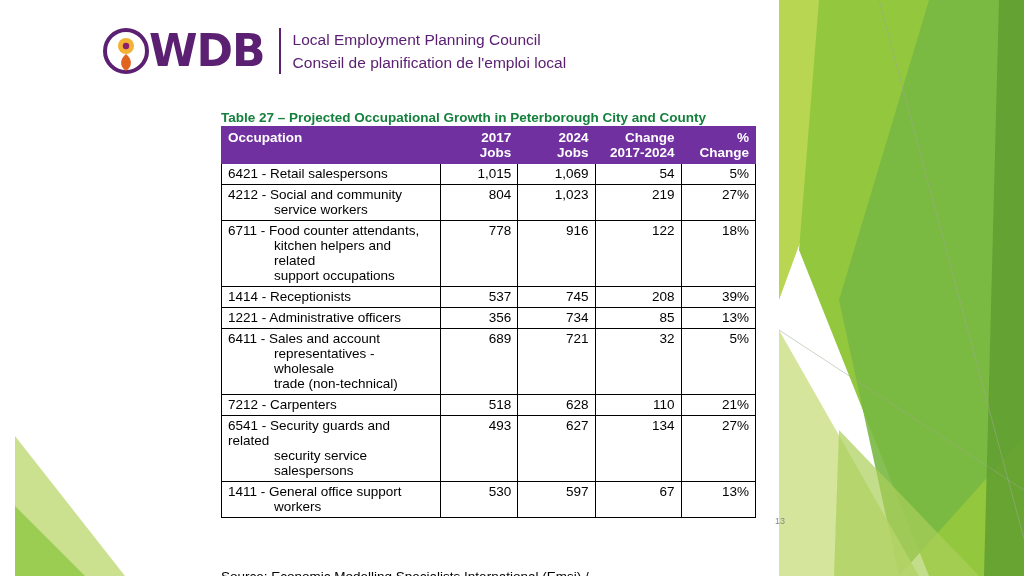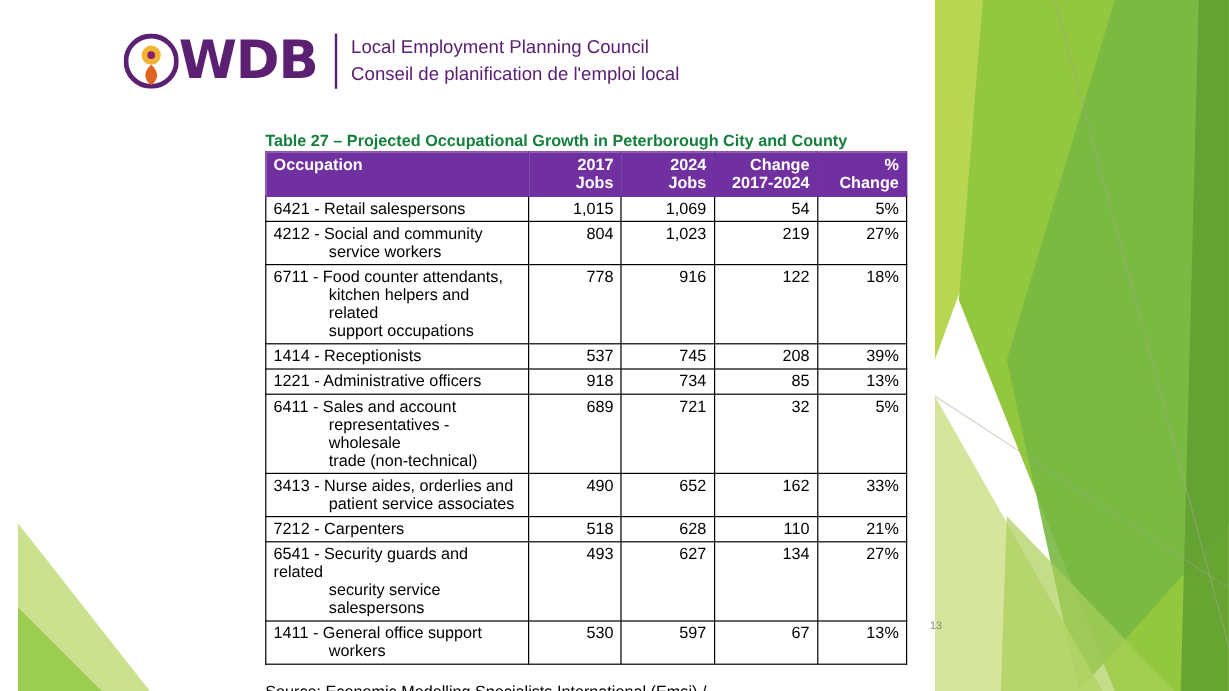--- a/index.html
+++ b/index.html
@@ -232,40 +232,33 @@
         </tr>
         <tr>
           <td class="occ"><span>1414 - Receptionists</span></td>
           <td class="num">537</td>
           <td class="num">745</td>
           <td class="num">208</td>
           <td class="num">39%</td>
         </tr>
         <tr>
           <td class="occ"><span>1221 - Administrative officers</span></td>
-          <td class="num">918</td>
+          <td class="num">356</td>
           <td class="num">734</td>
           <td class="num">85</td>
           <td class="num">13%</td>
         </tr>
         <tr>
           <td class="occ"><span>6411 - Sales and account</span><span class="cont">representatives - wholesale</span><span class="cont">trade (non-technical)</span></td>
           <td class="num">689</td>
           <td class="num">721</td>
           <td class="num">32</td>
           <td class="num">5%</td>
         </tr>
         <tr>
-          <td class="occ"><span>3413 - Nurse aides, orderlies and</span><span class="cont">patient service associates</span></td>
-          <td class="num">490</td>
-          <td class="num">652</td>
-          <td class="num">162</td>
-          <td class="num">33%</td>
-        </tr>
-        <tr>
           <td class="occ"><span>7212 - Carpenters</span></td>
           <td class="num">518</td>
           <td class="num">628</td>
           <td class="num">110</td>
           <td class="num">21%</td>
         </tr>
         <tr>
           <td class="occ"><span>6541 - Security guards and related</span><span class="cont">security service</span><span class="cont">salespersons</span></td>
           <td class="num">493</td>
           <td class="num">627</td>

